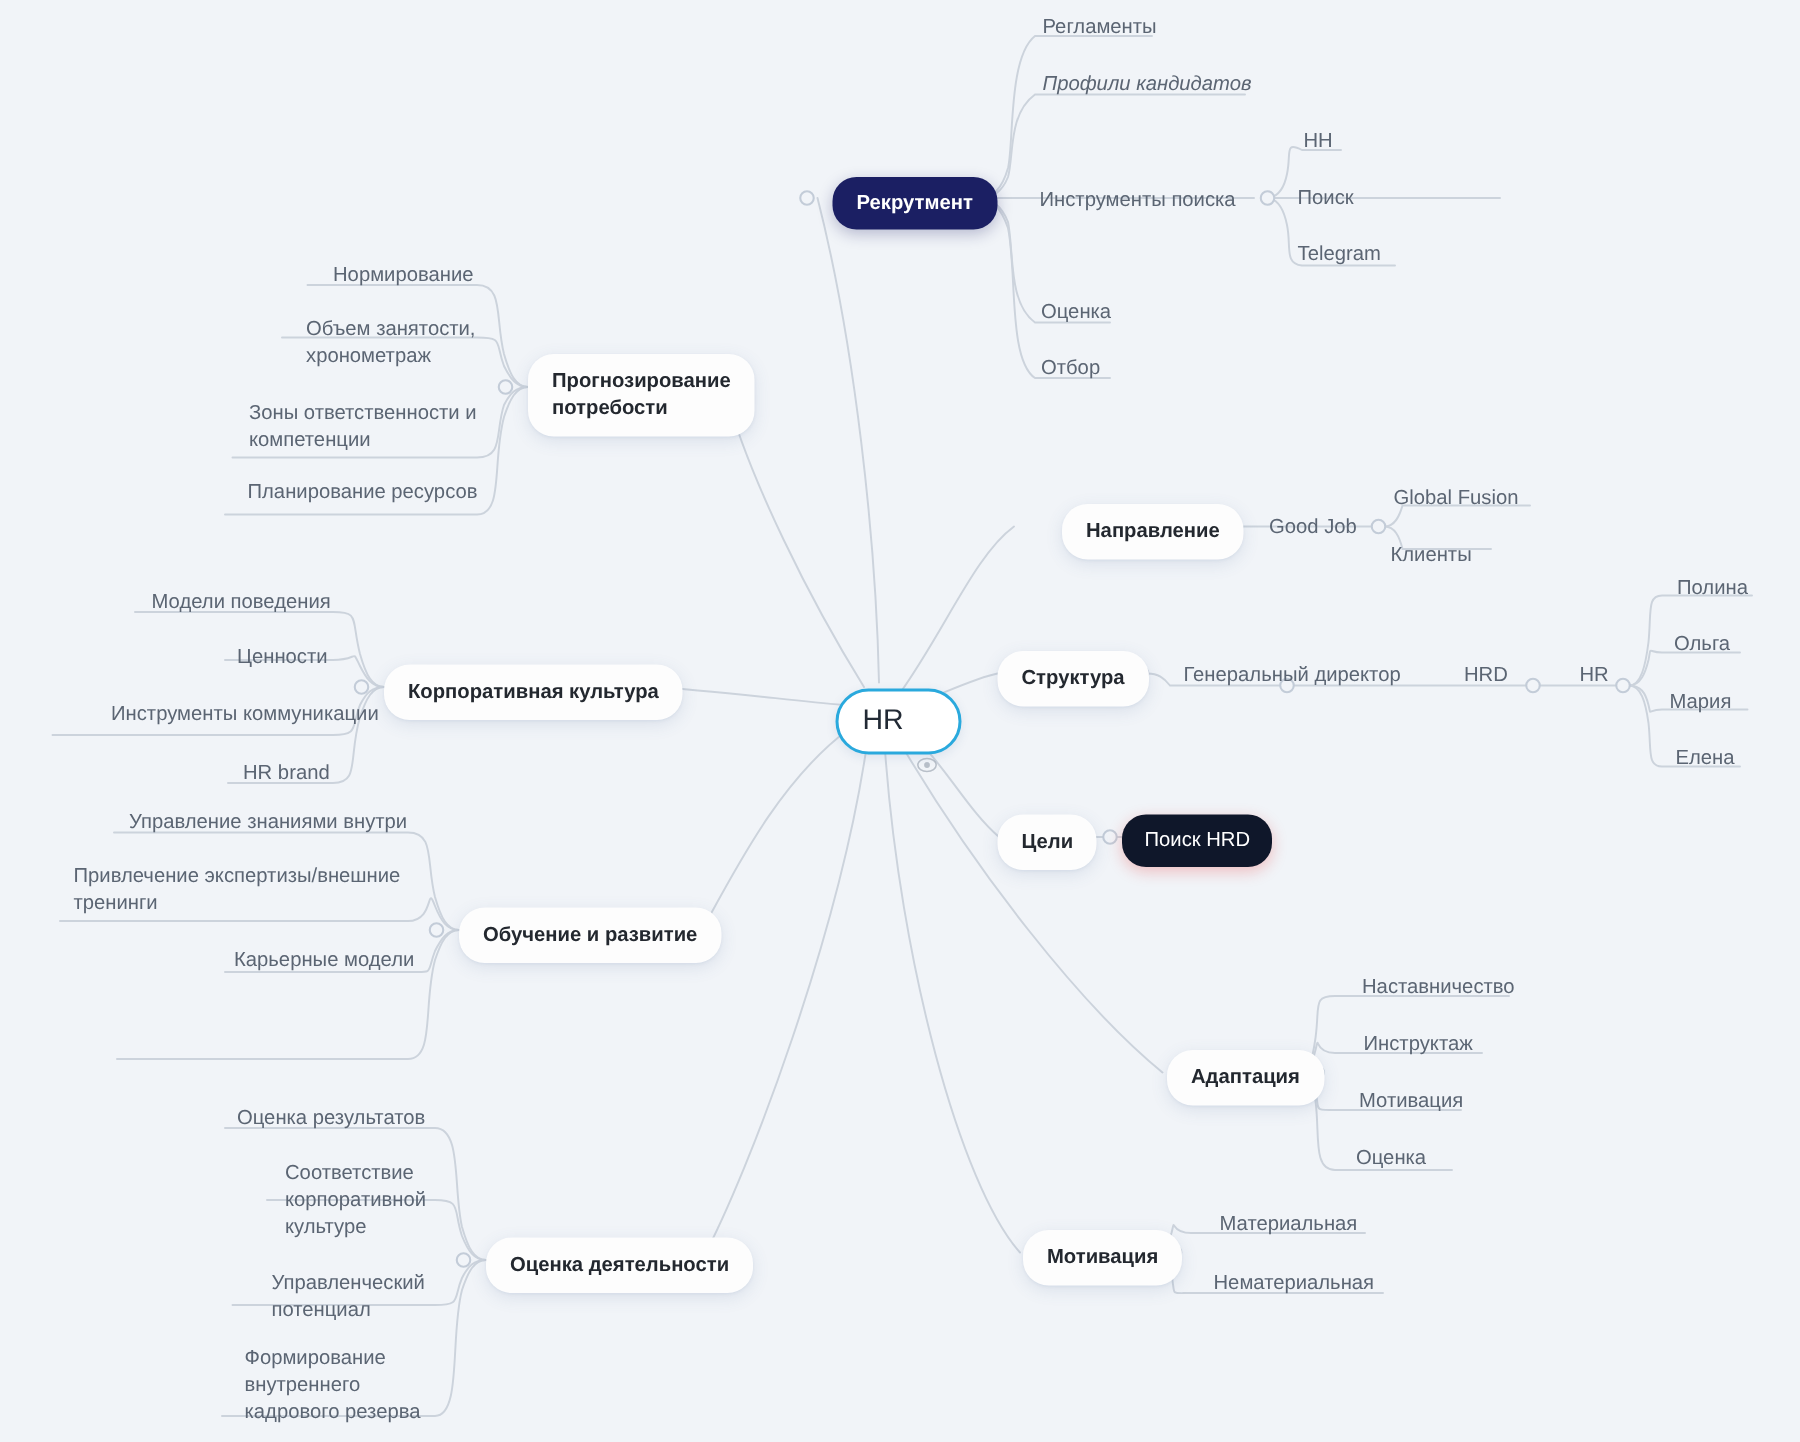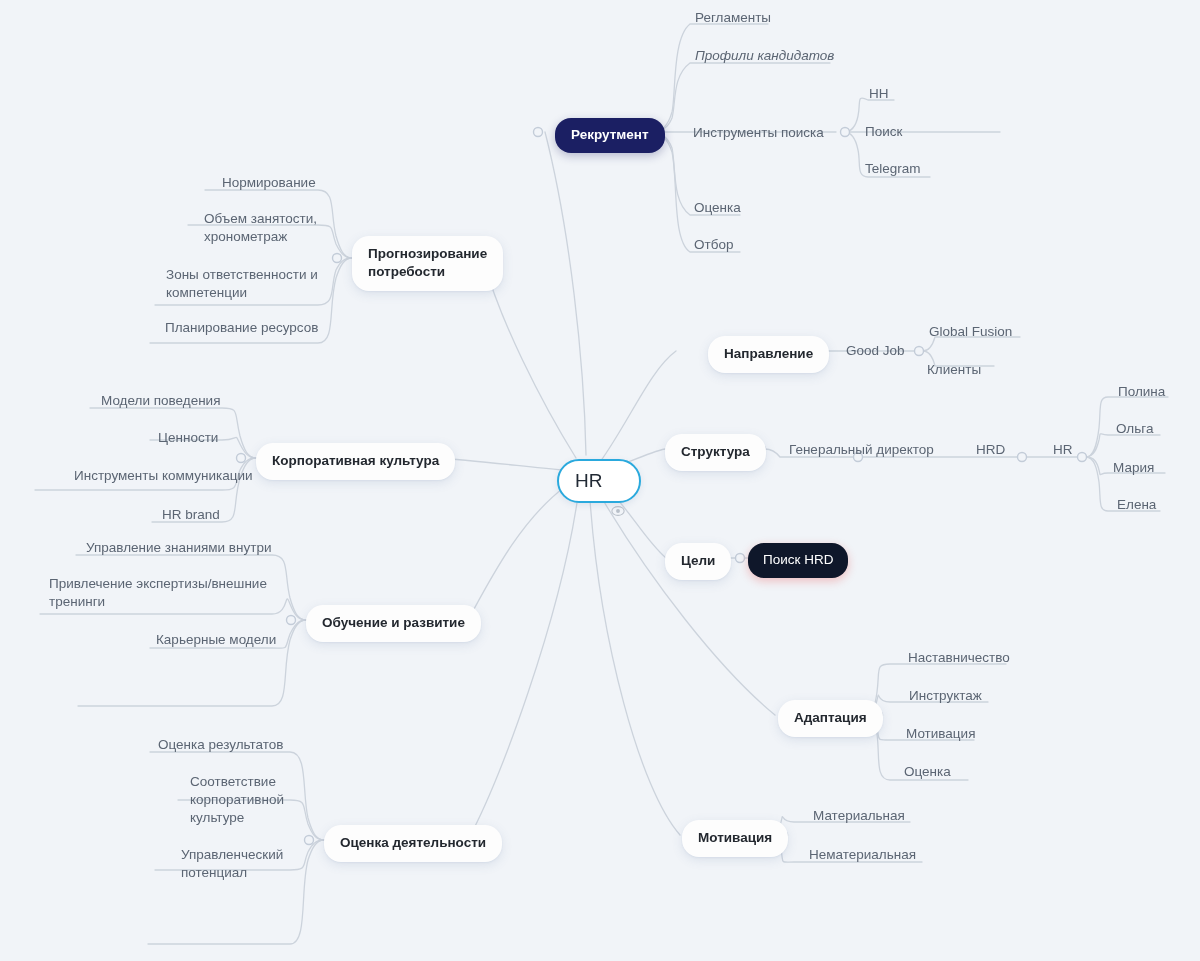--- a/index.html
+++ b/index.html
@@ -282,20 +282,25 @@
   </div>
   <div class="node leaf" style="left:187px; top:772px; width:110px;">
     <span>Соответствие
 корпоративной
 культуре</span>
   </div>
   <div class="node leaf" style="left:178px; top:845px; width:115px;">
     <span>Управленческий
 потенциал</span>
   </div>
+  <div class="node leaf" style="left:160px; top:895px; width:135px;">
+    <span>Формирование
+внутреннего
+кадрового резерва</span>
+  </div>
 
   <div class="node pill" style="left:708px; top:336px;align-items:flex-end;">
     <span>Направление</span>
   </div>
   <div class="node leaf" style="left:843px; top:341px;">
     <span>Good Job</span>
   </div>
   <div class="node leaf" style="left:926px; top:322px;">
     <span>Global Fusion</span>
   </div>

